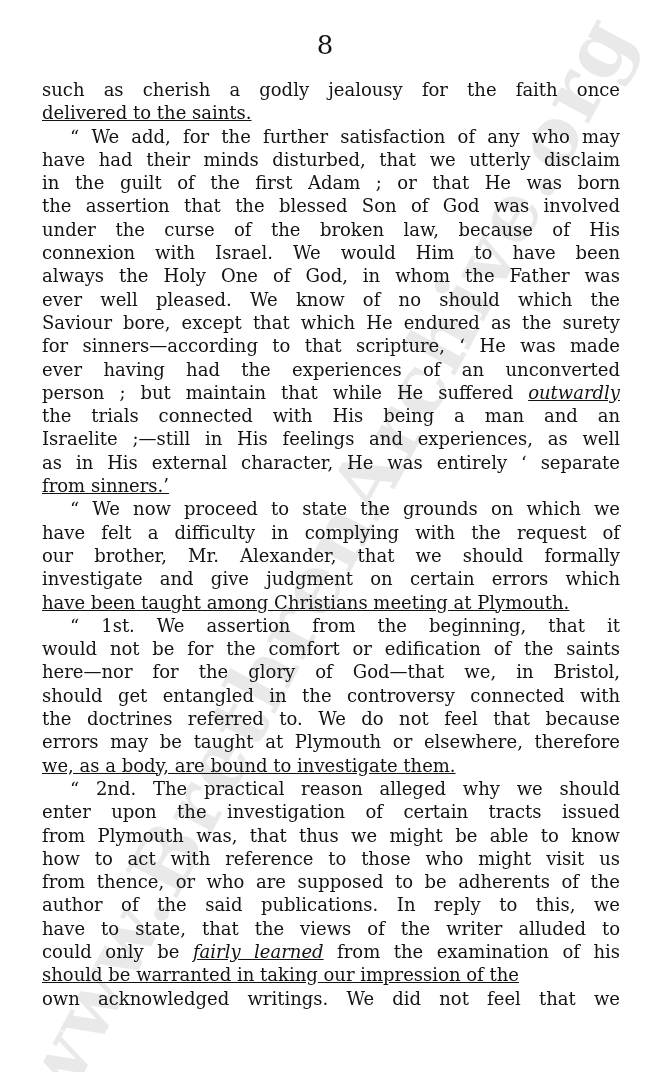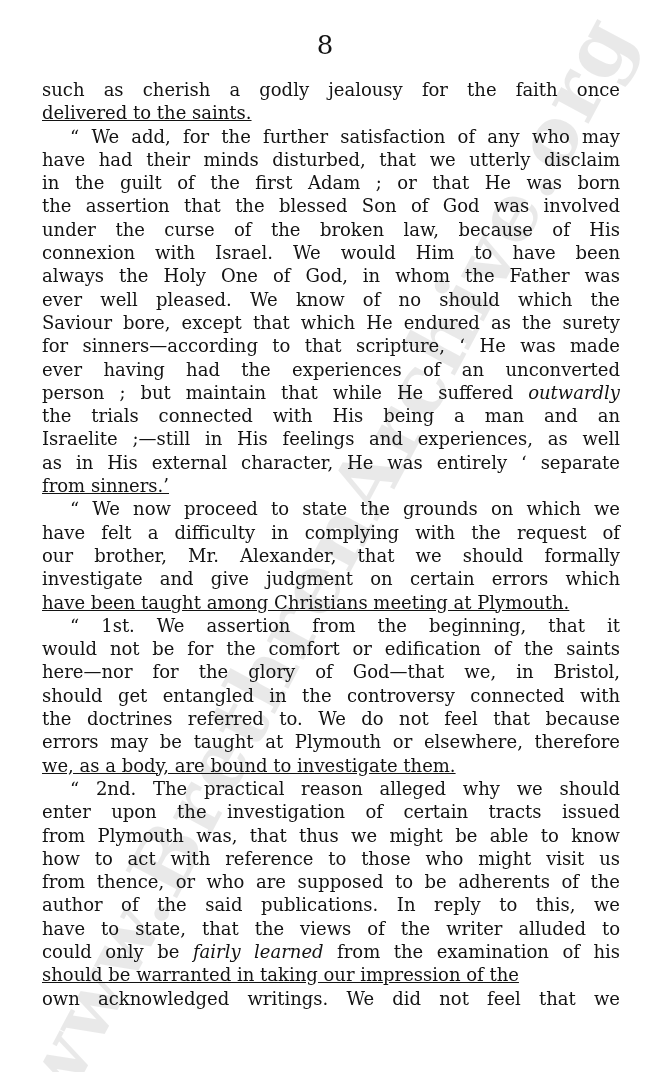--- a/index.html
+++ b/index.html
@@ -53,21 +53,21 @@
     text-align-last: justify;
     text-justify: inter-word;
   }
   .line.last {
     text-align-last: left;
     text-decoration: underline;
   }
   .paragraph.indent .line:first-child {
     text-indent: 28px;
   }
-  .line i { font-style: italic; }
+  .line i { font-style: italic; text-decoration: underline; }
 </style>
 </head>
 <body>
 
 <div class="watermark">www.BrethrenArchive.org</div>
 
 <div class="page-number">8</div>
 
 <div class="text-block">
     <div class="paragraph">

